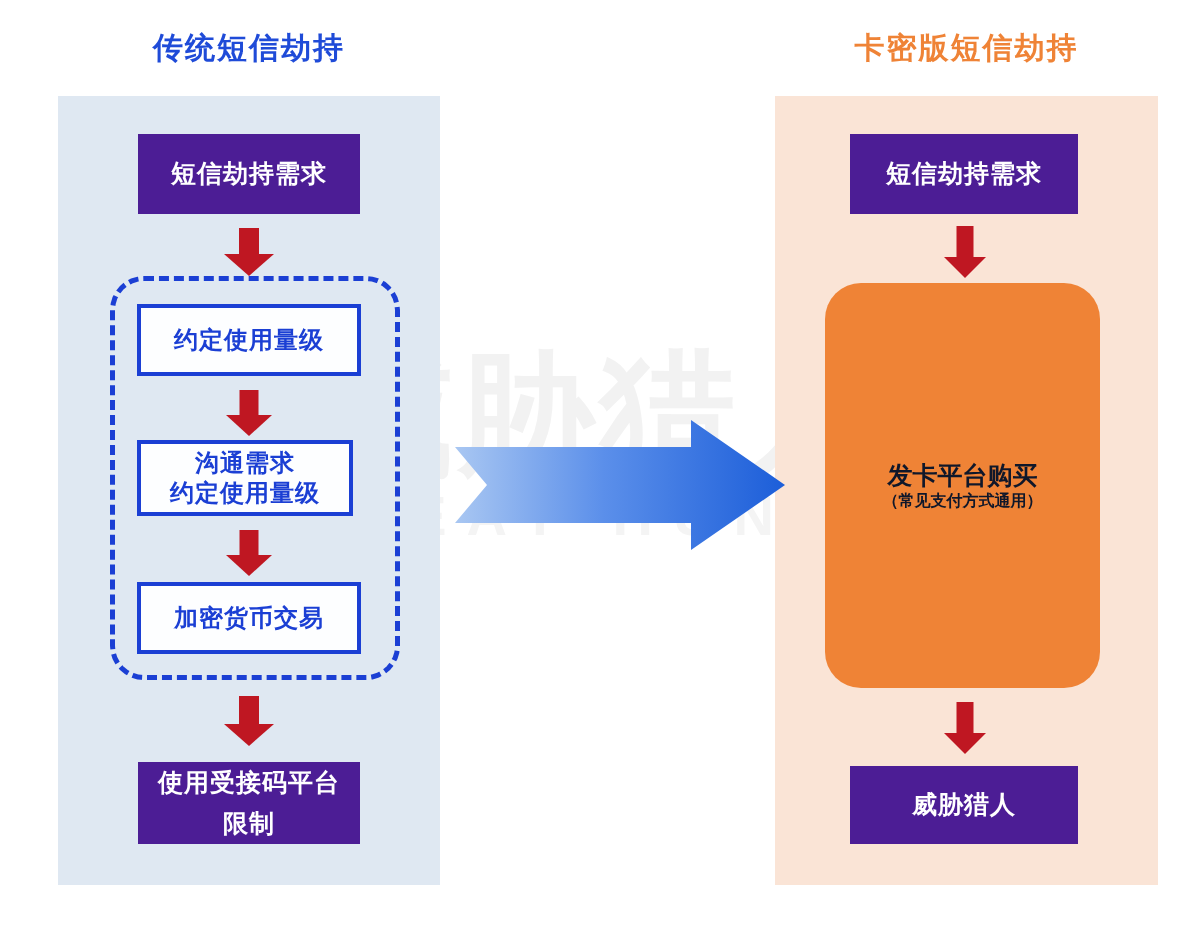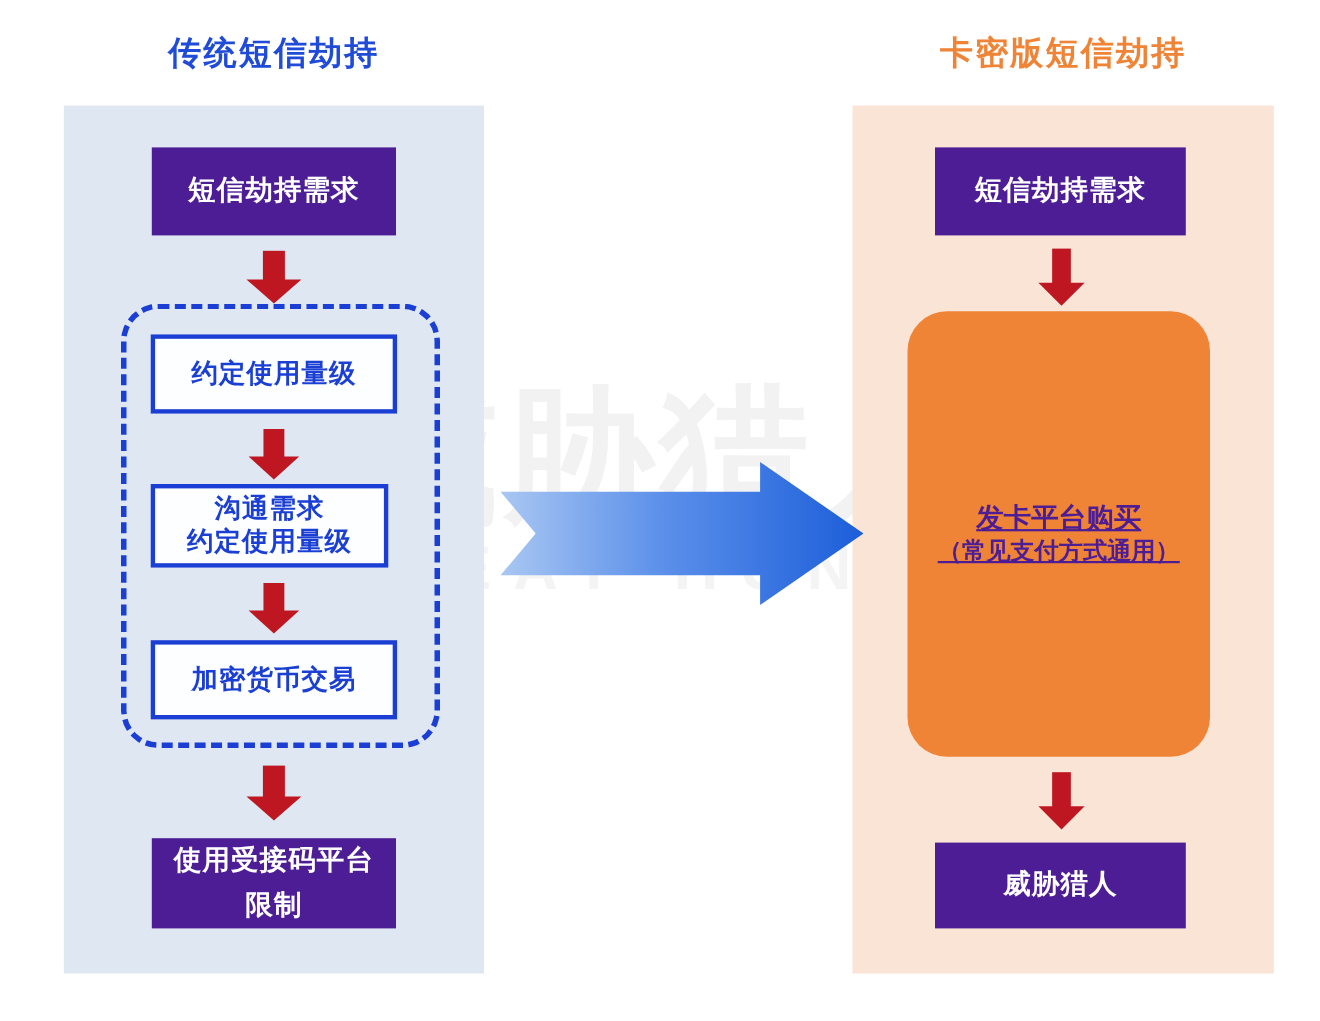--- a/index.html
+++ b/index.html
@@ -106,28 +106,27 @@
   }
   .box-outline {
     background: #fdfeff;
     color: #1b3fd4;
     border: 4px solid #1b3fd4;
     font-size: 24px;
     letter-spacing: 1px;
   }
   .box-orange {
     background: #ef8336;
-    color: #4c1d95;
+    color: #0f172a;
     border-radius: 36px;
     font-size: 25px;
     letter-spacing: 0px;
-    text-decoration: underline;
   }
   .box-orange .line2 {
-    font-size: 22px;
+    font-size: 16px;
   }
 
   
   .dashed-group {
     position: absolute;
     z-index: 2;
     border: 5px dashed #1b3fd4;
     border-radius: 34px;
     box-sizing: border-box;
   }

